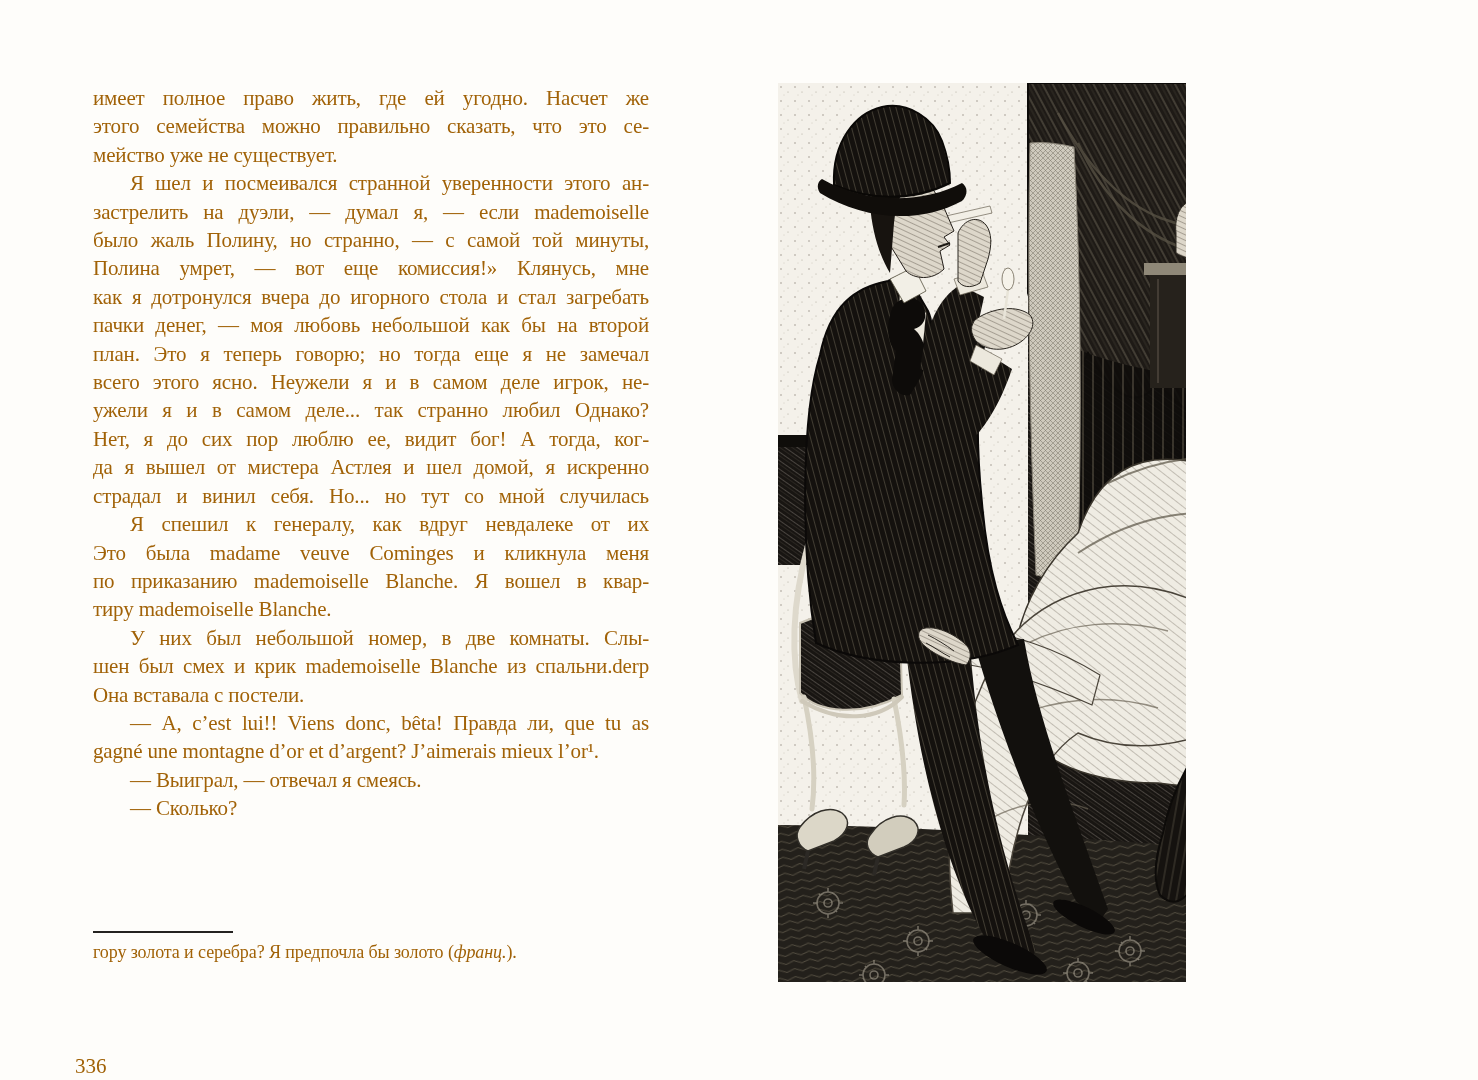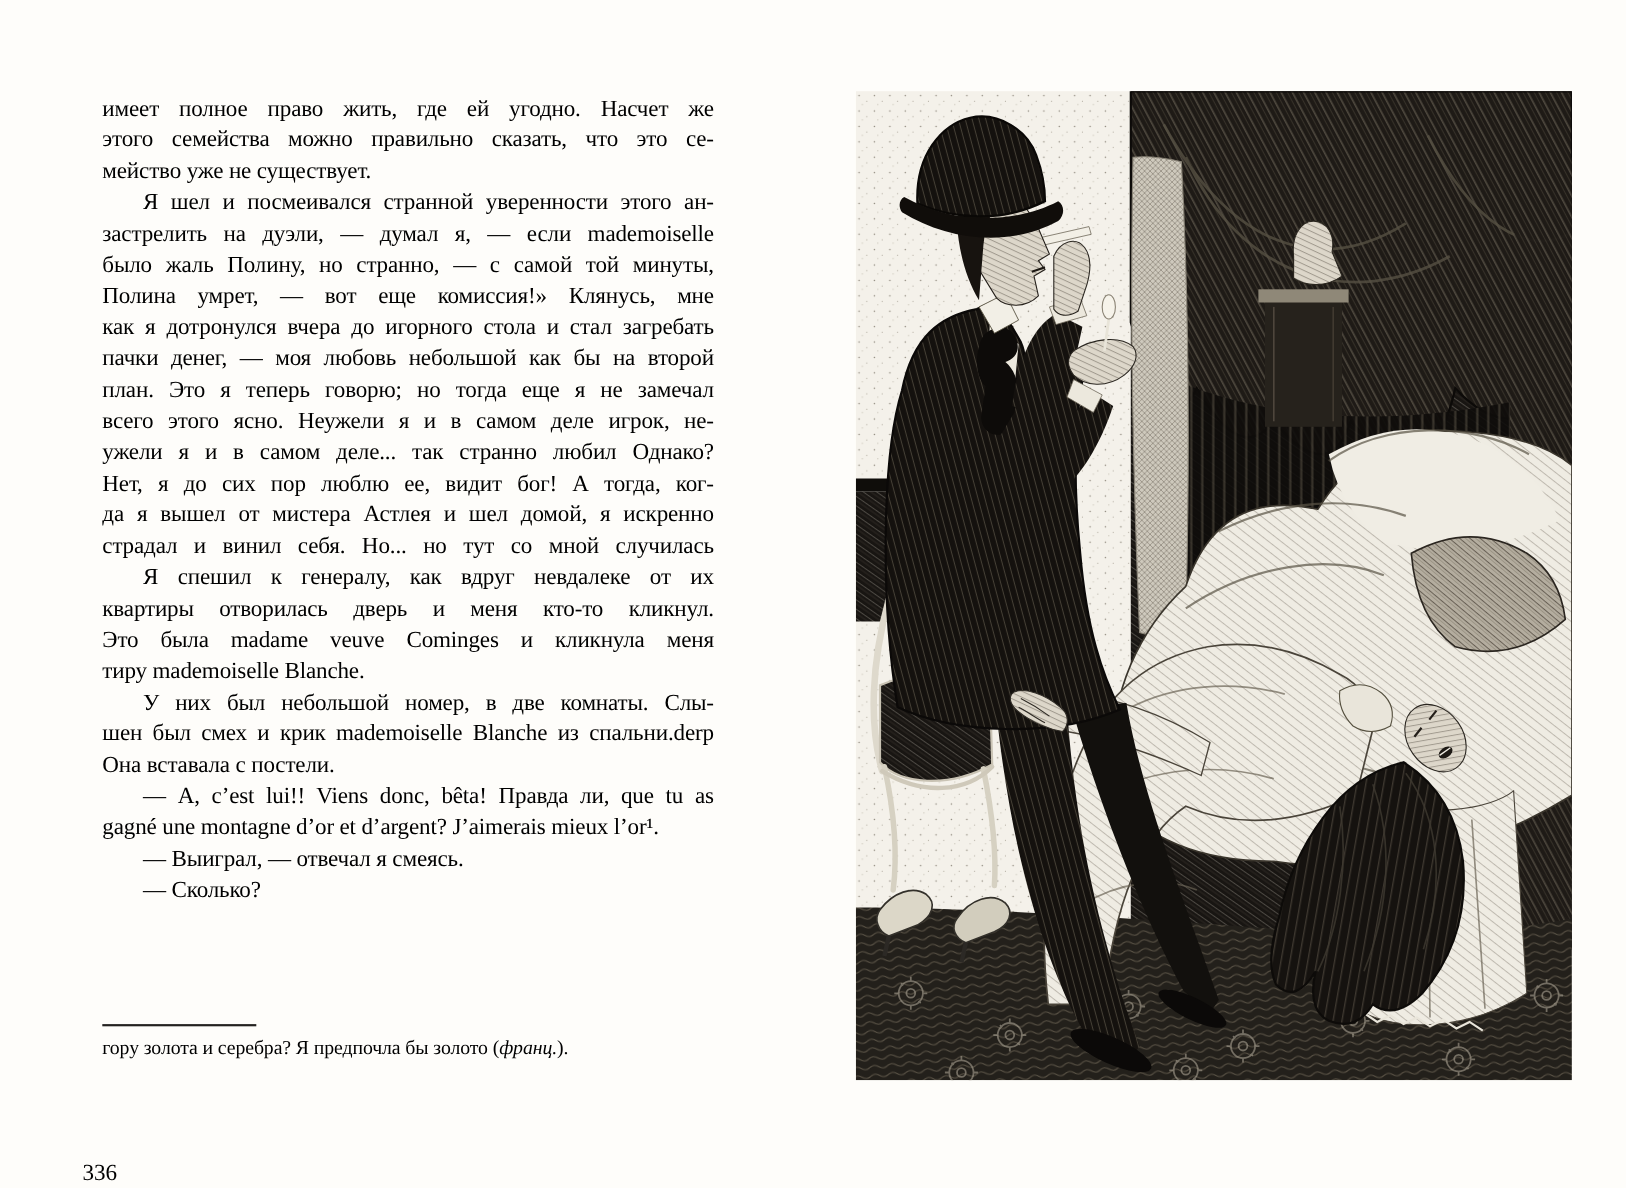--- a/index.html
+++ b/index.html
@@ -1,17 +1,17 @@
 <!DOCTYPE html>
 <html><head>
 <meta charset="utf-8">
 <style>
   html,body{margin:0;padding:0;background:#fefdfa;}
-  .page{position:relative;width:1478px;height:1080px;background:#fefdfa;overflow:hidden;
-        font-family:"Liberation Serif","DejaVu Serif",serif;color:#000000;}
+  .page{position:relative;width:1186px;height:1080px;background:#fefdfa;overflow:hidden;
+        font-family:"Liberation Serif","DejaVu Serif",serif;color:#a16207;}
   .text-block{position:absolute;left:93px;top:84px;width:556px;
               font-size:21px;line-height:28.4px;letter-spacing:-0.15px;}
   .line{text-align:justify;text-align-last:justify;}
   .line.indent{text-indent:37px;}
   .line.last{text-align-last:left;}
   .footnote{position:absolute;left:93px;top:931px;width:556px;
             font-size:18px;line-height:25px;letter-spacing:-0.1px;}
   .fn-rule{width:140px;border-top:2px solid #242220;margin-bottom:7px;}
   .fn-line{text-align:justify;}
   .fn-line.fn-just{text-align-last:justify;text-indent:30px;}
@@ -35,22 +35,22 @@
       <div class="line">Полина умрет, — вот еще комиссия!» Клянусь, мне</div>
       <div class="line">как я дотронулся вчера до игорного стола и стал загребать</div>
       <div class="line">пачки денег, — моя любовь небольшой как бы на второй</div>
       <div class="line">план. Это я теперь говорю; но тогда еще я не замечал</div>
       <div class="line">всего этого ясно. Неужели я и в самом деле игрок, не-</div>
       <div class="line">ужели я и в самом деле... так странно любил Однако?</div>
       <div class="line">Нет, я до сих пор люблю ее, видит бог! А тогда, ког-</div>
       <div class="line">да я вышел от мистера Астлея и шел домой, я искренно</div>
       <div class="line">страдал и винил себя. Но... но тут со мной случилась</div>
       <div class="line indent">Я спешил к генералу, как вдруг невдалеке от их</div>
-      <div class="line">квартиры отворилась дверь и меня кто-то кликнул.</div>
       <div class="line">Это была madame veuve Cominges и кликнула меня</div>
+      <div class="line">по приказанию mademoiselle Blanche. Я вошел в квар-</div>
       <div class="line last">тиру mademoiselle Blanche.</div>
       <div class="line indent">У них был небольшой номер, в две комнаты. Слы-</div>
       <div class="line">шен был смех и крик mademoiselle Blanche из спальни.derp</div>
       <div class="line last">Она вставала с постели.</div>
       <div class="line indent">— А, c’est lui!! Viens donc, bêta! Правда ли, que tu as</div>
       <div class="line last">gagné une montagne d’or et d’argent? J’aimerais mieux l’or¹.</div>
       <div class="line indent last">— Выиграл, — отвечал я смеясь.</div>
       <div class="line indent last">— Сколько?</div>
     </div>
 

